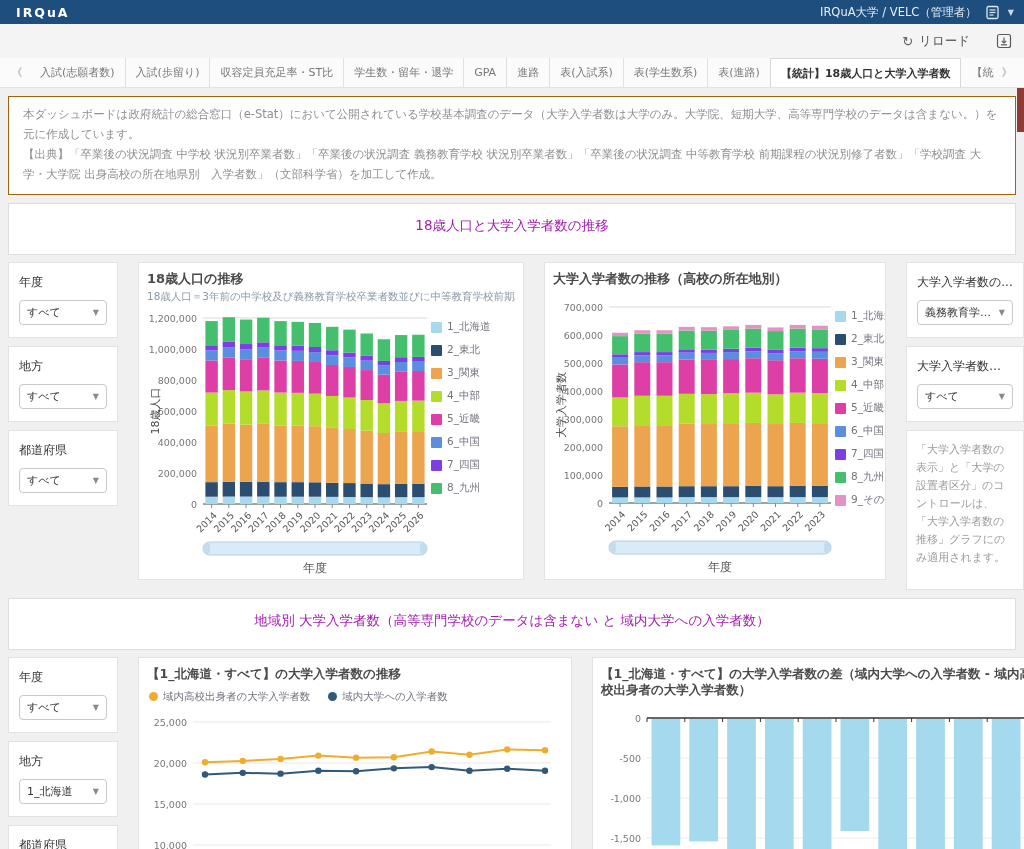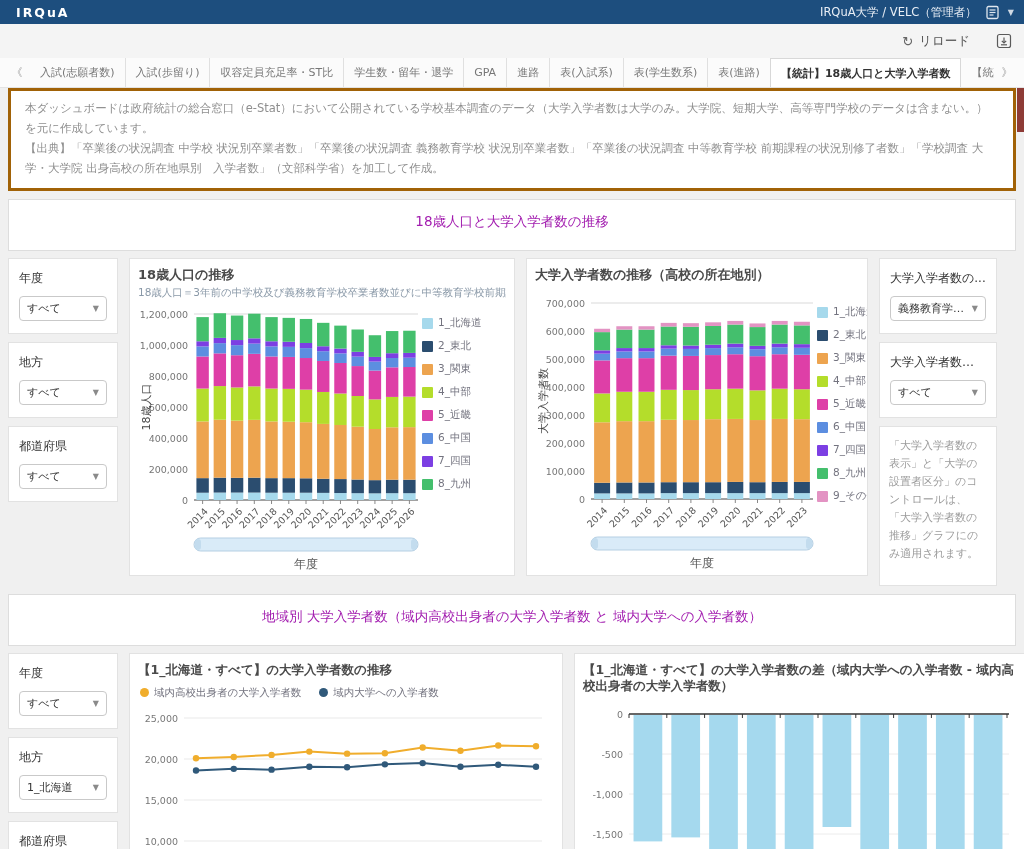--- a/index.html
+++ b/index.html
@@ -22,23 +22,23 @@
   
   .tabbar { height:30px; background:#fbfbfb; border-bottom:1px solid #e3e3e3; display:flex; align-items:stretch; padding:0 4px; }
   .tab-scroll { width:26px; display:flex; align-items:center; justify-content:center; color:#9a9a9a; font-size:11px; cursor:pointer; }
   .tabs { display:flex; align-items:stretch; flex:1; overflow:hidden; }
   .tab { display:flex; align-items:center; padding:0 10px; font-size:11px; color:#777; white-space:nowrap; cursor:pointer; border-left:1px solid #e0e0e0; }
   .tabs .tab:first-child { border-left:none; }
   .tab.active { background:#fff; border:1px solid #d8d8d8; border-bottom:none; color:#333; font-weight:bold; margin-bottom:-1px; }
   .tab.active + .tab { border-left:none; }
 
   
-  .desc-box { margin:0 8px 0; background:#fff; border:3px solid #a16207; padding:7px 14px 9px; font-size:11.5px; color:#8f8f8f; line-height:1.75; }
+  .desc-box { margin:8px 8px 0; background:#fff; border:1px solid #a16207; padding:7px 14px 9px; font-size:11.5px; color:#8f8f8f; line-height:1.75; }
   .title-box { margin:8px 8px 0; height:52px; background:#fff; border:1px solid #ddd; text-align:center; padding-top:13px; font-size:13.5px; color:#a21caf; }
-  .row { display:flex; gap:11px; margin:7px 8px 0; align-items:flex-start; }
+  .row { display:flex; gap:20px; margin:7px 8px 0; align-items:flex-start; }
 
   .filter-col { width:110px; display:flex; flex-direction:column; gap:8px; flex:none; }
   .filter-box { background:#fff; border:1px solid #e2e2e2; padding:11px 10px 12px; }
   .filter-label { font-size:12px; color:#333; margin-bottom:9px; }
   .select { border:1px solid #c9c9c9; border-radius:4px; background:#fff; height:25px; display:flex; align-items:center; justify-content:space-between; padding:0 7px; font-size:11px; color:#333; cursor:pointer; }
   .select .caret2 { color:#8a8a8a; font-size:8px; }
   .select .val { overflow:hidden; text-overflow:ellipsis; white-space:nowrap; }
 
   .panel { background:#fff; border:1px solid #e2e2e2; padding:8px; flex:none; overflow:hidden; }
   #panel-pop { width:386px; height:318px; }
@@ -515,21 +515,21 @@
       <div class="filter-label">大学入学者数の表示</div>
       <div class="select">
         <span class="val">すべて</span>
         <span class="caret2">▼</span>
       </div>
     </div>
     <div class="note-box">「大学入学者数の表示」と「大学の設置者区分」のコントロールは、「大学入学者数の推移」グラフにのみ適用されます。</div>
   </div>
 </div>
 
-<div class="title-box">地域別 大学入学者数（域内高校出身者の大学入学者数 と 域内大学への入学者数）</div>
+<div class="title-box">地域別 大学入学者数（高等専門学校のデータは含まない と 域内大学への入学者数）</div>
 
 <div class="row">
   <div class="filter-col">
     <div class="filter-box">
       <div class="filter-label">年度</div>
       <div class="select">
         <span class="val">すべて</span>
         <span class="caret2">▼</span>
       </div>
     </div>

